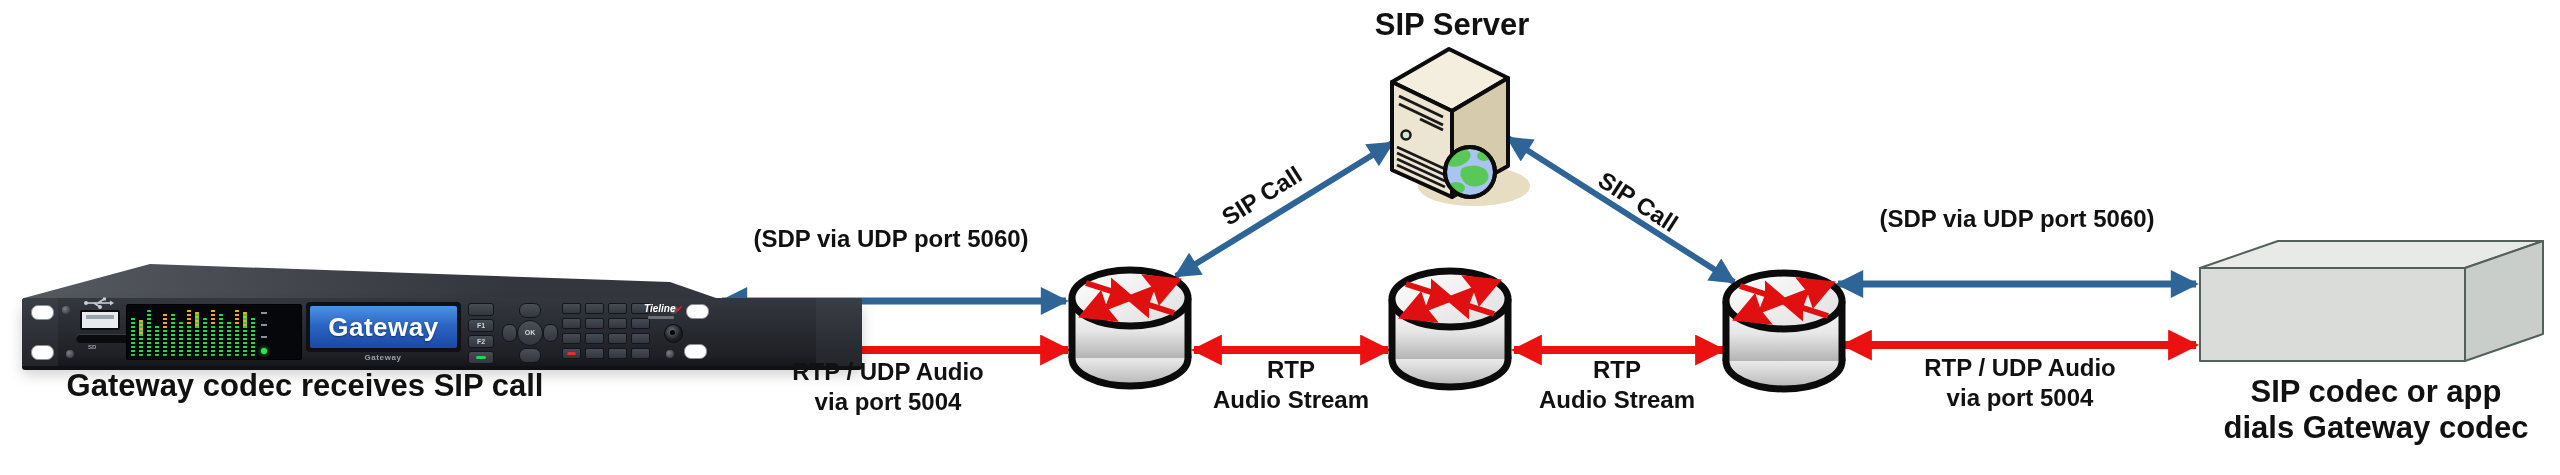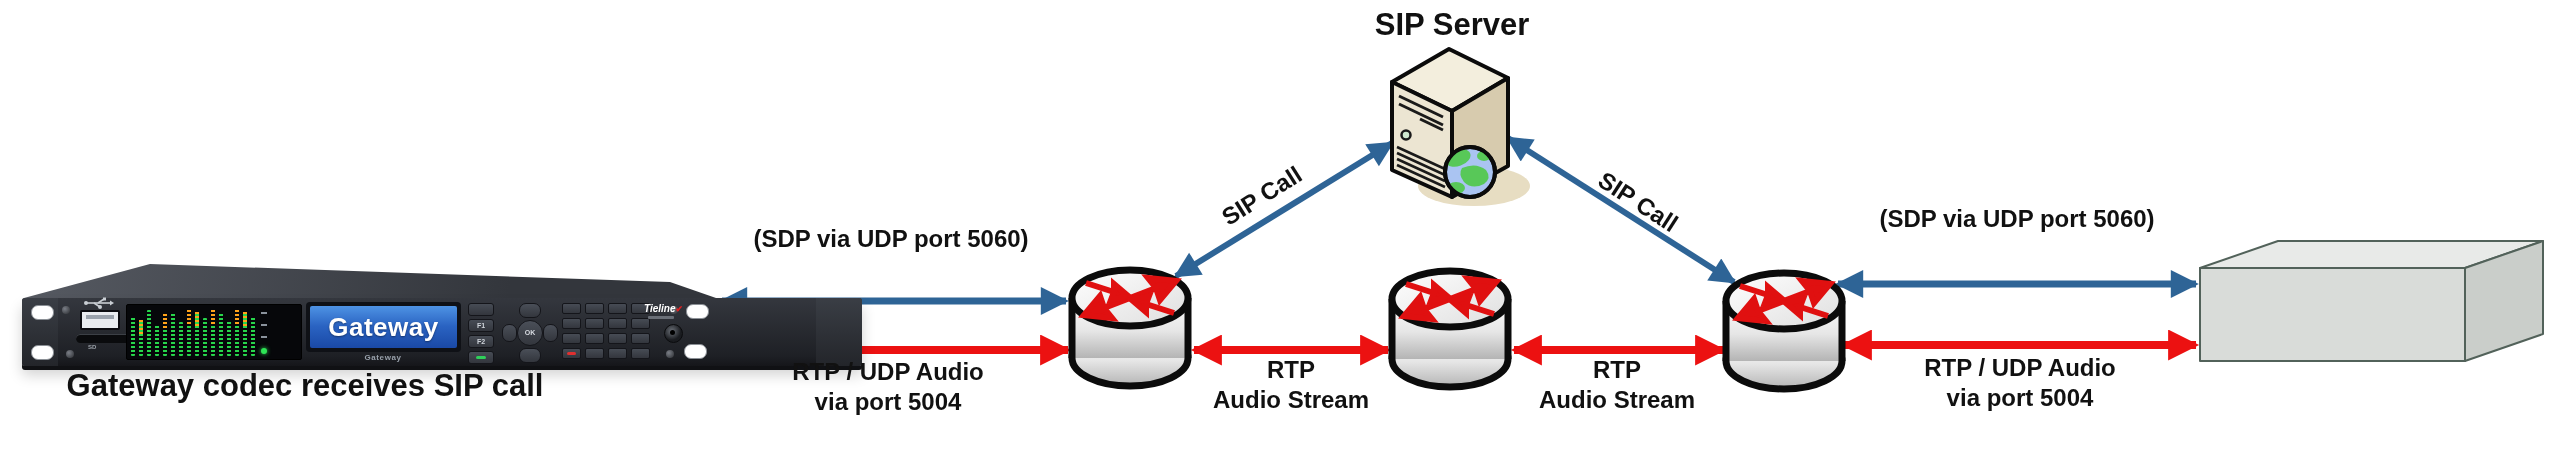--- a/index.html
+++ b/index.html
@@ -310,16 +310,16 @@
 
   <div class="lbl" style="left:2017px;top:204px;">
     <span class="l2">(SDP via UDP port 5060)</span>
   </div>
   <div class="lbl" style="left:2020px;top:353px;">
     <span>RTP / UDP Audio</span><span class="l2">via port 5004</span>
   </div>
 
   <div class="lbl caption" style="left:305px;top:368px;">Gateway codec receives SIP call</div>
   <div class="lbl caption" style="left:2376px;top:374px;">
-    
+    <span>SIP codec or app</span><span class="l2">dials Gateway codec</span>
   </div>
 
 </div>
 
 </body></html>

